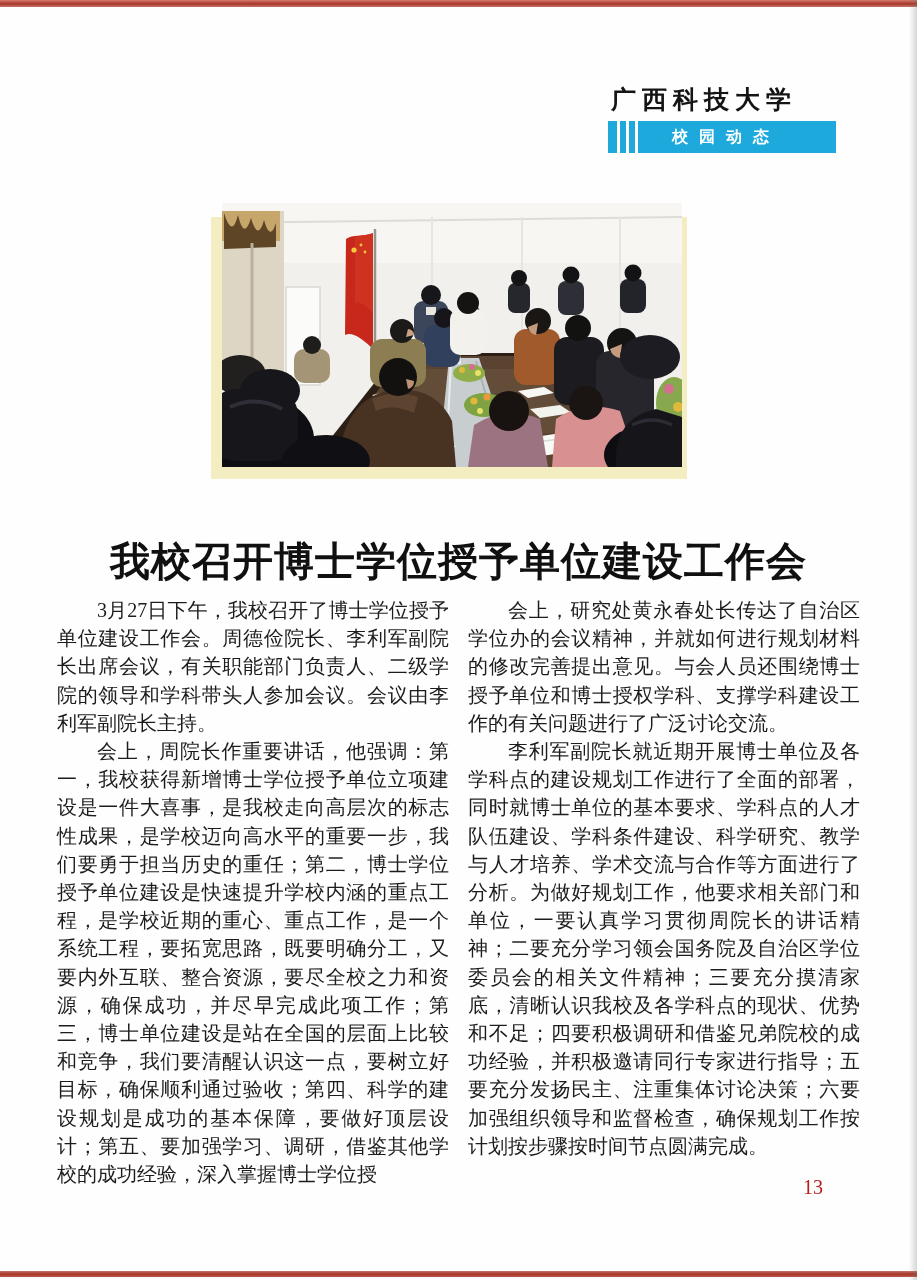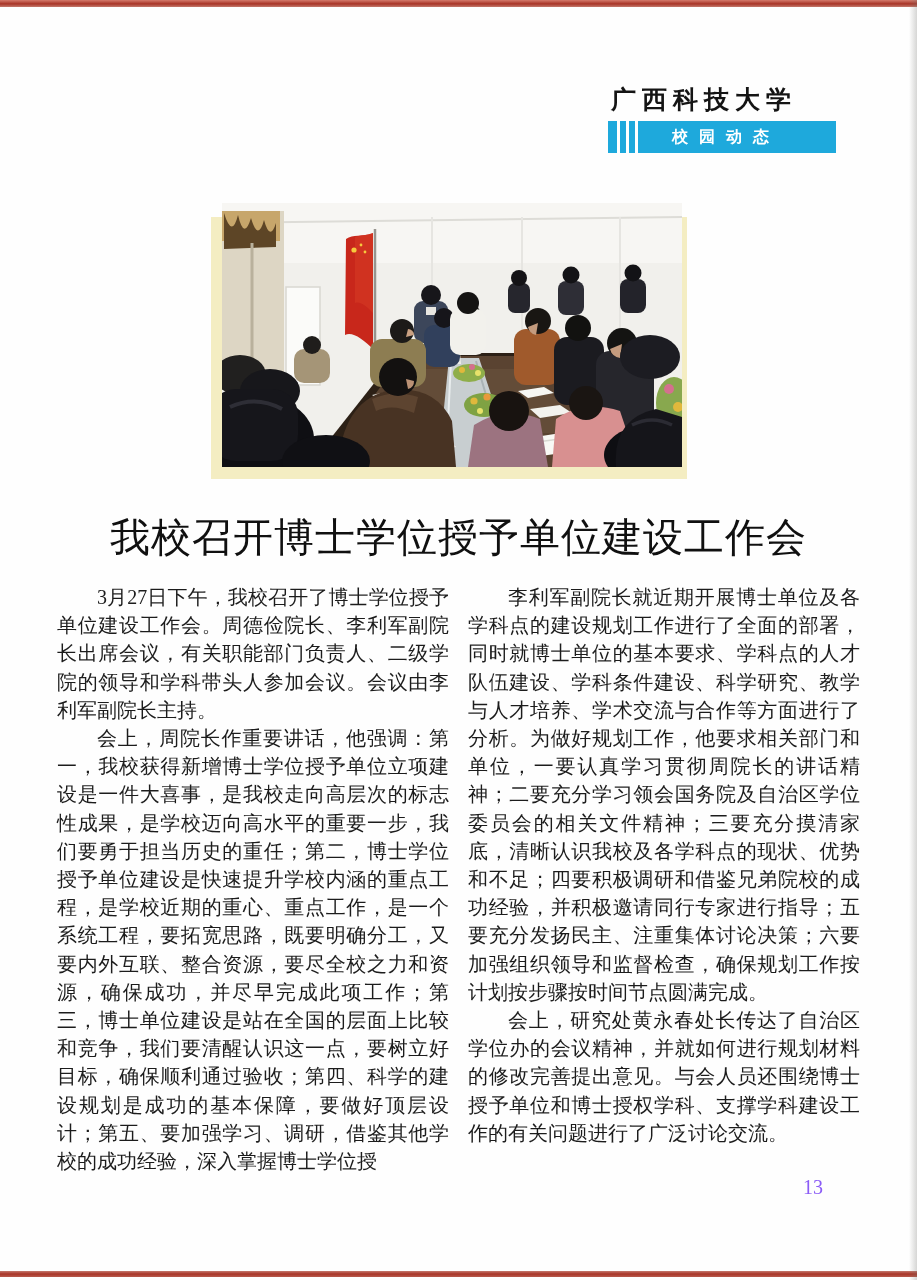--- a/index.html
+++ b/index.html
@@ -45,38 +45,38 @@
   }
   
   .photo-frame{position:absolute;left:222px;top:203px;width:460px;height:264px;}
   .photo-frame::before{
     content:"";position:absolute;left:-11px;right:-5px;top:14px;bottom:-12px;
     background:#f4edc2;
   }
   .photo-frame svg{position:relative;display:block;width:460px;height:264px;z-index:1;}
   
   .article-title{
-    position:absolute;top:510px;left:0;width:100%;
-    text-align:center;font-size:40px;font-weight:normal;
+    position:absolute;top:534px;left:0;width:100%;
+    text-align:center;font-size:40px;font-weight:bold;
     letter-spacing:1px;color:#101010;white-space:nowrap;
   }
   .columns{
-    position:absolute;left:57px;top:583px;width:803px;
+    position:absolute;left:57px;top:596px;width:803px;
     display:flex;gap:19px;
   }
   .col{
     width:392px;
     font-size:20px;line-height:28.2px;
     text-align:justify;color:#1c1c1c;
   }
   .col p{margin:0;text-indent:2em;}
   .col p.noindent{text-indent:0;}
   .page-number{
     position:absolute;left:803px;top:1176px;
-    font-size:20px;color:#8b5cf6;
+    font-size:20px;color:#b91c1c;
   }
 </style>
 </head>
 <body>
 
 <div class="page">
 
   <div class="rule-top"></div>
 
   <div class="masthead">
@@ -228,22 +228,22 @@
   <div class="article-title">我校召开博士学位授予单位建设工作会</div>
 
   <div class="columns">
     <div class="col">
 
     <p>3月27日下午，我校召开了博士学位授予单位建设工作会。周德俭院长、李利军副院长出席会议，有关职能部门负责人、二级学院的领导和学科带头人参加会议。会议由李利军副院长主持。</p>
         <p>会上，周院长作重要讲话，他强调：第一，我校获得新增博士学位授予单位立项建设是一件大喜事，是我校走向高层次的标志性成果，是学校迈向高水平的重要一步，我们要勇于担当历史的重任；第二，博士学位授予单位建设是快速提升学校内涵的重点工程，是学校近期的重心、重点工作，是一个系统工程，要拓宽思路，既要明确分工，又要内外互联、整合资源，要尽全校之力和资源，确保成功，并尽早完成此项工作；第三，博士单位建设是站在全国的层面上比较和竞争，我们要清醒认识这一点，要树立好目标，确保顺利通过验收；第四、科学的建设规划是成功的基本保障，要做好顶层设计；第五、要加强学习、调研，借鉴其他学校的成功经验，深入掌握博士学位授</p>
       </div>
     <div class="col">
 
+        <p>会上，研究处黄永春处长传达了自治区学位办的会议精神，并就如何进行规划材料的修改完善提出意见。与会人员还围绕博士授予单位和博士授权学科、支撑学科建设工作的有关问题进行了广泛讨论交流。</p>
         <p>李利军副院长就近期开展博士单位及各学科点的建设规划工作进行了全面的部署，同时就博士单位的基本要求、学科点的人才队伍建设、学科条件建设、科学研究、教学与人才培养、学术交流与合作等方面进行了分析。为做好规划工作，他要求相关部门和单位，一要认真学习贯彻周院长的讲话精神；二要充分学习领会国务院及自治区学位委员会的相关文件精神；三要充分摸清家底，清晰认识我校及各学科点的现状、优势和不足；四要积极调研和借鉴兄弟院校的成功经验，并积极邀请同行专家进行指导；五要充分发扬民主、注重集体讨论决策；六要加强组织领导和监督检查，确保规划工作按计划按步骤按时间节点圆满完成。</p>
-        <p>会上，研究处黄永春处长传达了自治区学位办的会议精神，并就如何进行规划材料的修改完善提出意见。与会人员还围绕博士授予单位和博士授权学科、支撑学科建设工作的有关问题进行了广泛讨论交流。</p>
       </div>
   </div>
 
   <div class="page-number">13</div>
 
   <div class="rule-bottom"></div>
   <div class="scan-edge"></div>
 </div>
 
 </body></html>

